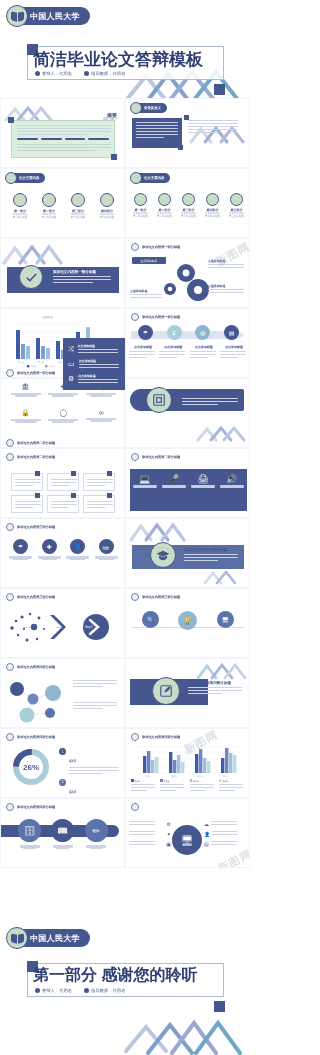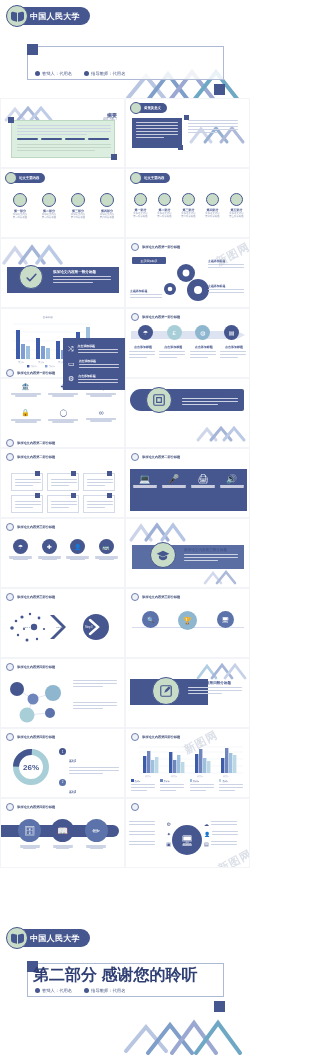--- a/index.html
+++ b/index.html
@@ -111,20 +111,21 @@
     <div class="logo-pill">
       <span class="logo-circle">
           <span class="book"></span>
         </span>
       <span>中国人民大学</span>
     </div>
 
     <div class="title-frame"></div>
     <div class="sq tl"></div>
     <div class="sq br"></div>
+    <div class="cover-title">简洁毕业论文答辩模板</div>
     <div class="cover-sub">
       <i>
           <span class="dot"></span>
           <span>答辩人：代用名</span>
         </i>
       <i>
           <span class="dot"></span>
           <span>指导教师：代用名</span>
         </i>
     </div>
@@ -1003,21 +1004,21 @@
     <div class="logo-pill" style="top:4px">
       <span class="logo-circle">
           <span class="book"></span>
         </span>
       <span>中国人民大学</span>
     </div>
 
     <div class="title-frame" style="top:38px"></div>
     <div class="sq" style="left:27px;top:36px"></div>
     <div class="sq" style="left:214px;top:76px"></div>
-    <div class="cover-title" style="top:40px;font-size:16px">第二部分  感谢您的聆听</div>
+    <div class="cover-title" style="top:40px;font-size:16px">第一部分  感谢您的聆听</div>
     <div class="cover-sub" style="top:63px">
       <i>
           <span class="dot"></span>
           <span>答辩人：代用名</span>
         </i>
       <i>
           <span class="dot"></span>
           <span>指导教师：代用名</span>
         </i>
     </div>

